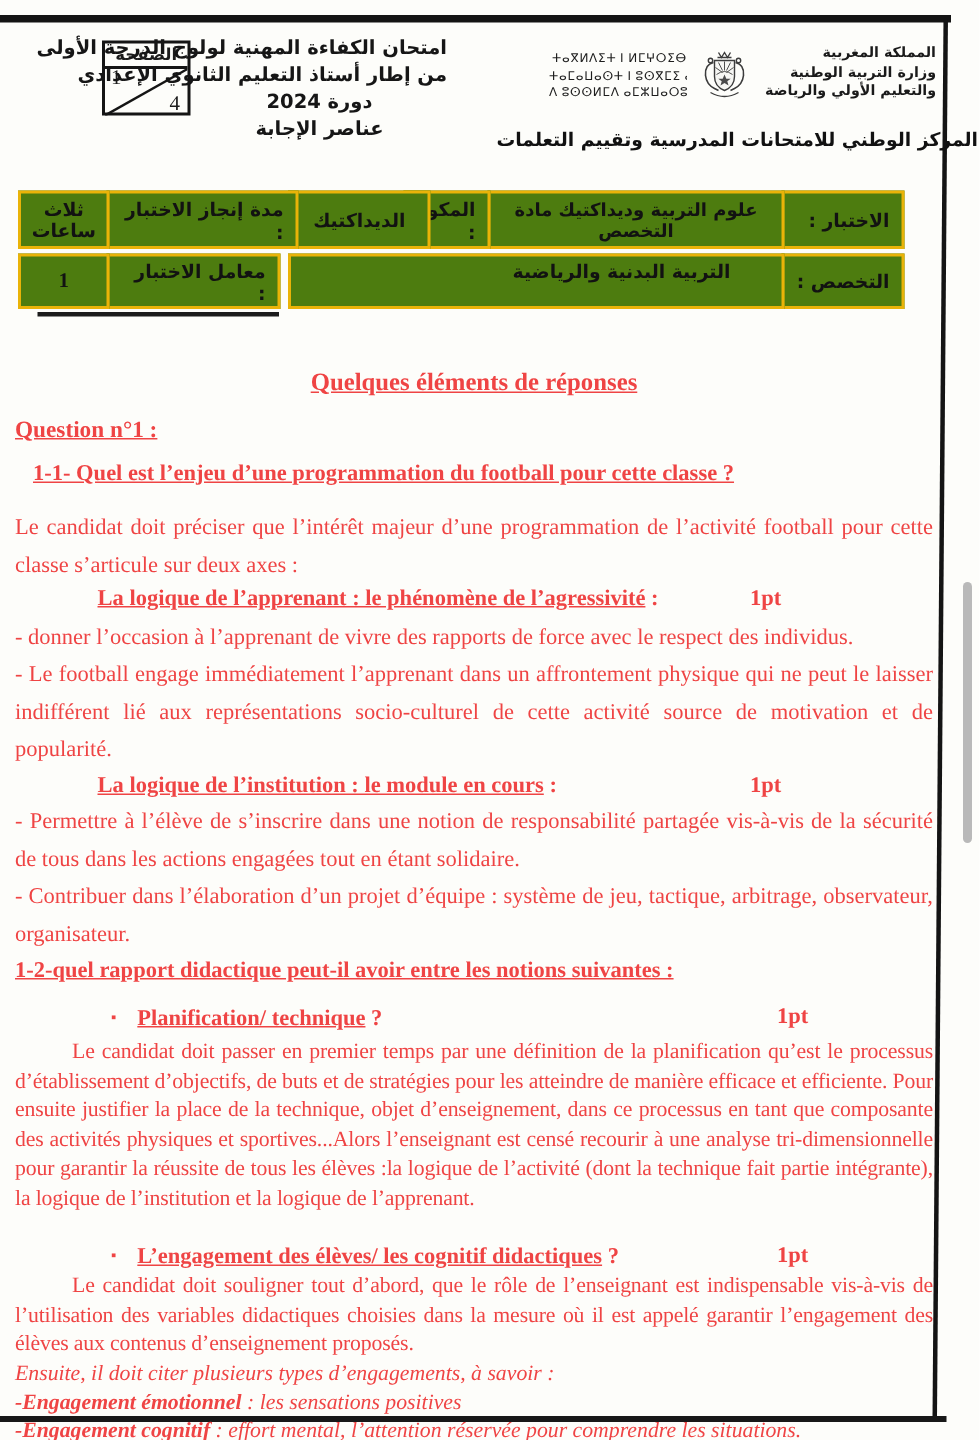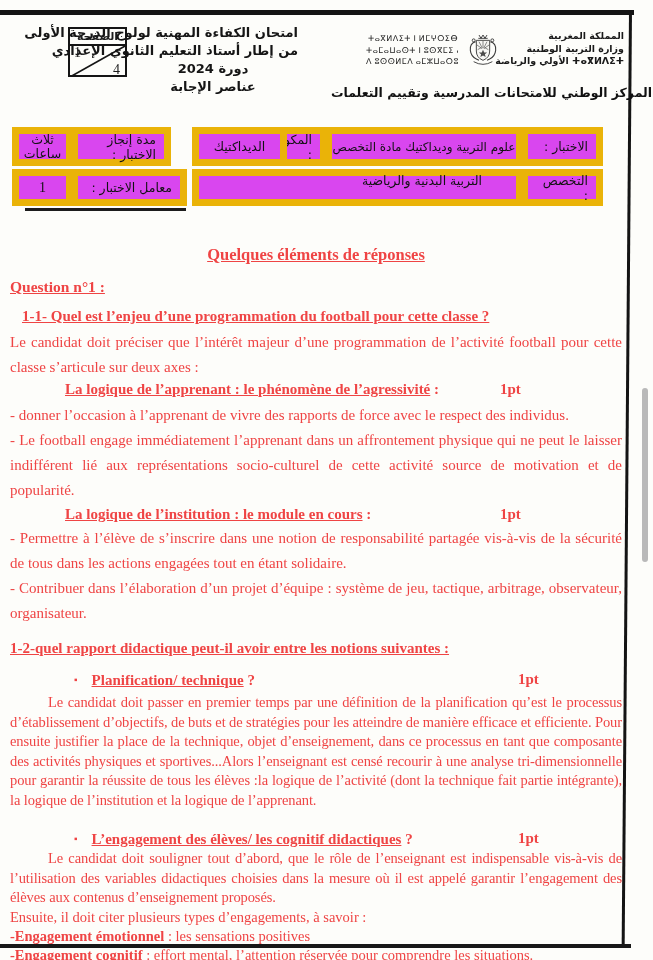--- a/index.html
+++ b/index.html
@@ -30,44 +30,44 @@
   .tifblock{position:absolute;left:366px;top:33px;width:92px;text-align:right;
             font-size:8px;line-height:11.5px;letter-spacing:.5px;}
   .tifblock div{white-space:nowrap;overflow:hidden;}
   .emblem{position:absolute;left:463px;top:28px;}
   .kingdom{position:absolute;left:552px;top:30px;width:72px;text-align:center;
            font-size:9.5px;font-weight:bold;line-height:12.5px;color:#1a1a1a;}
   .kingdom div{white-space:nowrap;}
   .orgname{position:absolute;left:398px;top:85px;width:254px;text-align:center;
            font-size:12.5px;font-weight:bold;white-space:nowrap;color:#111;}
   
-  .cell{position:absolute;border:7px solid #eab308;box-sizing:border-box;background:#d946ef;
-        display:flex;align-items:center;font-weight:normal;font-size:12.5px;color:#121212;}
+  .cell{position:absolute;border:2px solid #eab308;box-sizing:border-box;background:#4d7c0f;
+        display:flex;align-items:center;font-weight:bold;font-size:12.5px;color:#121212;}
   .cell.c{justify-content:center;text-align:center;}
   .cell.lbl{justify-content:flex-start;padding:0 8px;}
   .tbl-underline{position:absolute;left:25px;top:208px;width:161px;height:3px;background:#1c1c1c;}
   
   .content{position:absolute;left:10px;top:245px;width:612px;font-size:15px;color:#ef4444;}
   .ttl{text-align:center;font-size:16.5px;font-weight:bold;text-decoration:underline;line-height:20px;}
   .h1{font-weight:bold;text-decoration:underline;font-size:15.5px;line-height:19px;margin-top:12px;}
   .h2{font-weight:bold;text-decoration:underline;line-height:19px;margin-top:11px;margin-left:12px;}
-  .para{line-height:25px;text-align:justify;margin-top:4px;}
+  .para{line-height:25px;text-align:justify;margin-top:14px;}
   .para.tight{margin-top:0;}
   .axisrow{position:relative;margin-left:55px;line-height:19px;margin-top:0;font-weight:bold;}
   .axisrow.m2{margin-top:2px;}
   .axisrow .u{text-decoration:underline;}
   .pt{position:absolute;left:435px;top:0;font-weight:bold;}
   .h2b{font-weight:bold;text-decoration:underline;line-height:19px;margin-top:2px;}
   .bulletrow{position:relative;margin-left:64px;line-height:19px;font-weight:bold;}
   .bulletrow .blt{display:inline-block;font-size:10px;vertical-align:2px;margin-right:14px;}
   .bulletrow .u{text-decoration:underline;}
   .bulletrow .pt{left:444px;}
   .sec2{font-size:14.5px;line-height:19.5px;text-align:justify;letter-spacing:-0.1px;}
   .ind{text-indent:38px;}
-  .line{font-size:14.5px;line-height:19px;}
+  .line{font-size:14.5px;line-height:19px;font-style:italic;}
   .bld{font-weight:bold;}
 </style>
 </head>
 <body>
 
 <div class="paper">
 
   <div class="frame-top"></div>
   <div class="frame-right"></div>
   <div class="frame-bottom"></div>
@@ -112,30 +112,30 @@
         <circle cx="44" cy="16" r="2.2"></circle>
         <path d="M16 48 q14 8 28 0"></path>
       </g>
       <polygon points="30,30 31.8,34.2 36.2,34.2 32.8,36.8 34,41 30,38.6 26,41 27.2,36.8 23.8,34.2 28.2,34.2" fill="#4a4a4a"></polygon>
     </svg>
   </div>
 
   <div class="kingdom ar">
     <div>المملكة المغربية</div>
     <div>وزارة التربية الوطنية</div>
-    <div>ⵜⴰⴳⵍⴷⵉⵜ الأولي والرياضة</div>
+    <div>والتعليم الأولي والرياضة</div>
   </div>
 
   <div class="orgname ar">المركز الوطني للامتحانات المدرسية وتقييم التعلمات</div>
 
   <div class="cell lbl ar" style="left:521px;top:127px;width:82px;height:39px;">الاختبار :</div>
   <div class="cell c ar" style="left:325px;top:127px;width:198px;height:39px;font-size:12px;">علوم التربية وديداكتيك مادة التخصص</div>
   <div class="cell lbl ar" style="left:269px;top:127px;width:58px;height:39px;">المكون :</div>
   <div class="cell c ar" style="left:192px;top:127px;width:95px;height:39px;">الديداكتيك</div>
-  <div class="cell lbl ar" style="left:71px;top:127px;width:100px;height:39px;">مدة إنجاز الاختبار :</div>
+  <div class="cell lbl ar" style="left:71px;top:127px;width:128px;height:39px;">مدة إنجاز الاختبار :</div>
   <div class="cell c ar" style="left:12px;top:127px;width:61px;height:39px;line-height:14px;">ثلاث ساعات</div>
 
   <div class="cell lbl ar" style="left:521px;top:169px;width:82px;height:37px;">التخصص :</div>
   <div class="cell ar" style="left:192px;top:169px;width:331px;height:37px;justify-content:flex-start;padding:0 34px 15px 8px;">التربية البدنية والرياضية</div>
   <div class="cell lbl ar" style="left:71px;top:169px;width:116px;height:37px;">معامل الاختبار :</div>
   <div class="cell c" style="left:12px;top:169px;width:61px;height:37px;font-size:14px;">1</div>
   <div class="tbl-underline"></div>
 
   <div class="content">
     <div class="ttl">Quelques éléments de réponses</div>
@@ -152,21 +152,21 @@
     <div class="para" style="margin-top:4px;">- donner l’occasion à l’apprenant de vivre des rapports de force avec le respect des individus.</div>
     <div class="para tight">- Le football engage immédiatement l’apprenant dans un affrontement physique qui ne peut le laisser indifférent lié aux représentations socio-culturel de cette activité source de motivation et de popularité.</div>
 
     <div class="axisrow m2">
       <span class="u">La logique de l’institution : le module en cours</span><span> :</span>
       <span class="pt">1pt</span>
     </div>
     <div class="para" style="margin-top:2px;">- Permettre à l’élève de s’inscrire dans une notion de responsabilité partagée vis-à-vis de la sécurité de tous dans les actions engagées tout en étant solidaire.</div>
     <div class="para tight">- Contribuer dans l’élaboration d’un projet d’équipe : système de jeu, tactique, arbitrage, observateur, organisateur.</div>
 
-    <div class="h2b" style="margin-top:13px;">1-2-quel rapport didactique peut-il avoir entre les notions suivantes :</div>
+    <div class="h2b" style="margin-top:2px;">1-2-quel rapport didactique peut-il avoir entre les notions suivantes :</div>
 
     <div class="bulletrow" style="margin-top:12px;">
       <span class="blt">▪</span><span class="u">Planification/ technique</span><span> ?</span>
       <span class="pt">1pt</span>
     </div>
     <div class="sec2 ind" style="margin-top:3px;">Le candidat doit passer en premier temps par une définition de la planification qu’est le processus d’établissement d’objectifs, de buts et de stratégies pour les atteindre de manière efficace et efficiente. Pour ensuite justifier la place de la technique, objet d’enseignement, dans ce processus en tant que composante des activités physiques et sportives...Alors l’enseignant est censé recourir à une analyse tri-dimensionnelle pour garantir la réussite de tous les élèves :la logique de l’activité (dont la technique fait partie intégrante), la logique de l’institution et la logique de l’apprenant.</div>
 
     <div class="bulletrow" style="margin-top:19px;">
       <span class="blt">▪</span><span class="u">L’engagement des élèves/ les cognitif didactiques</span><span> ?</span>
       <span class="pt">1pt</span>

